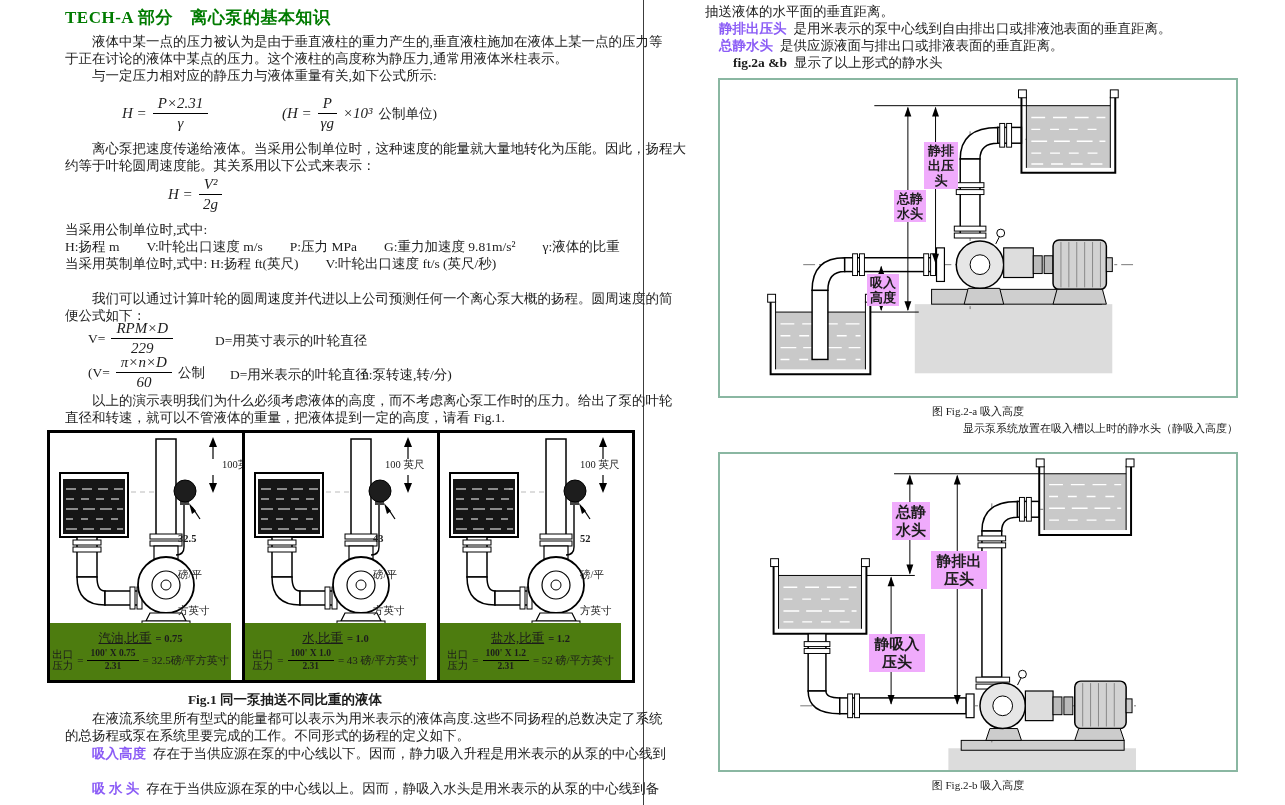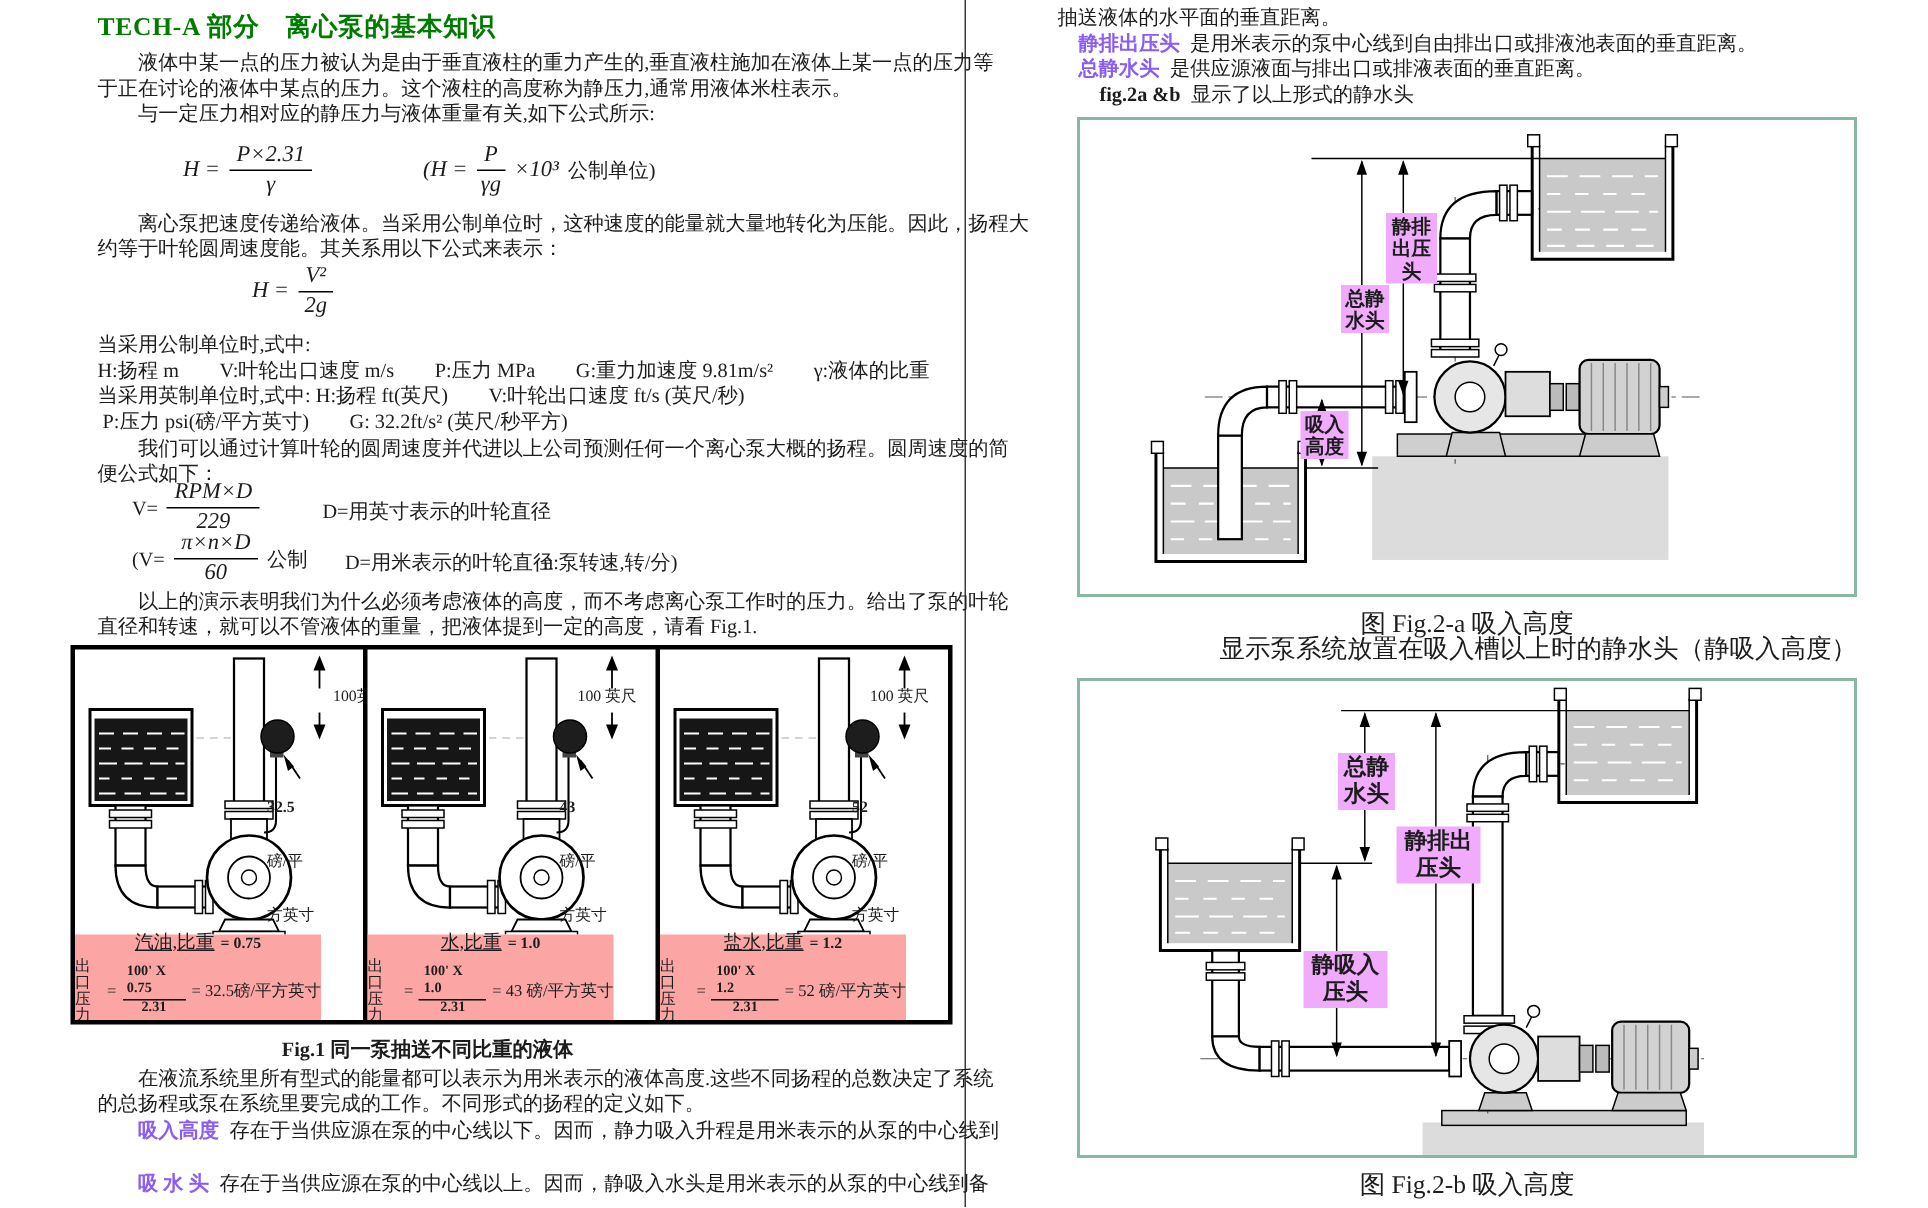--- a/index.html
+++ b/index.html
@@ -18,36 +18,36 @@
   .frac{display:inline-flex;flex-direction:column;align-items:center;font-style:italic;}
   .frac .num{padding:0 5px 1px;border-bottom:1px solid #000;}
   .frac .den{padding-top:1px;}
   
   .fig1{position:absolute;left:47px;top:430px;width:588px;height:253px;background:#000;
         display:flex;flex-direction:row;gap:3px;padding:3px;box-sizing:border-box;}
   .panel{position:relative;width:192px;height:247px;background:#fff;overflow:hidden;flex:0 0 auto;}
   .pd{position:relative;width:192px;height:190px;}
   .plabel{position:absolute;font-size:10.5px;line-height:12px;white-space:pre;}
   .gv{font-weight:bold;}
-  .gstrip{position:absolute;left:0;top:190px;width:164px;height:57px;background:#fca5a5;
+  .gstrip{position:absolute;left:0;top:190px;width:181px;height:57px;background:#4d7c0f;
           display:flex;flex-direction:column;align-items:center;justify-content:center;gap:2px;}
   .g1{font-size:12.5px;line-height:14px;white-space:pre;}
   .fluid{text-decoration:underline;}
   .sg{font-size:10.5px;font-weight:bold;margin-left:4px;}
   .g2{display:flex;align-items:center;gap:4px;font-size:11px;}
   .outlet{display:inline-flex;flex-direction:column;font-size:10.5px;line-height:11px;}
   .frac2{display:inline-flex;flex-direction:column;align-items:center;font-weight:bold;font-size:9.5px;line-height:11px;}
   .frac2 .num2{padding:0 3px 1px;border-bottom:1px solid #000;}
   .gres{font-size:11px;white-space:pre;}
   .figcap{font-weight:bold;font-size:13.5px;}
   
   .figbox{position:absolute;width:520px;height:320px;border:2px solid #8ab7a2;box-sizing:border-box;background:#fff;}
   .dlabel{position:absolute;font-weight:bold;font-size:13px;line-height:15px;background:#f0abfc;text-align:center;padding:1px 0;}
   .dlabel.big{font-size:15px;line-height:18px;}
-  .cap{position:absolute;width:520px;text-align:center;font-size:17px;white-space:pre;}
+  .cap{position:absolute;width:520px;text-align:center;font-size:11px;white-space:pre;}
   svg{display:block;}
 </style>
 </head>
 <body>
 
 <div class="page">
   <div class="divider"></div>
 
   <div class="abs title" style="left:65px;top:6px;">TECH-A 部分　离心泵的基本知识</div>
 
@@ -84,21 +84,20 @@
     <span class="frac">
         <span class="num">V²</span>
         <span class="den">2g</span>
       </span>
   </div>
 
   <div class="abs" style="left:65px;top:221px;">
     <div class="ln">当采用公制单位时,式中:</div>
     <div class="ln">H:扬程 m　　V:叶轮出口速度 m/s　　P:压力 MPa　　G:重力加速度 9.81m/s²　　γ:液体的比重</div>
     <div class="ln">当采用英制单位时,式中: H:扬程 ft(英尺)　　V:叶轮出口速度 ft/s (英尺/秒)</div>
-    <div class="ln"> P:压力 psi(磅/平方英寸)　　G: 32.2ft/s² (英尺/秒平方)</div>
   </div>
 
   <div class="abs" style="left:65px;top:290px;">
     <div class="ln ind">我们可以通过计算叶轮的圆周速度并代进以上公司预测任何一个离心泵大概的扬程。圆周速度的简</div>
     <div class="ln">便公式如下：</div>
   </div>
 
   <div class="formula" style="left:88px;top:320px;">
     <span class="up">V=</span>
     <span class="frac">
@@ -321,21 +320,21 @@
             <path d="M139,70 L146,78 L142,81 Z" fill="#000"></path>
           </g>
           <g>
             <line x1="163" y1="12" x2="163" y2="26" stroke="#000" stroke-width="1.2"></line>
             <path d="M163,4 L159,14 L167,14 Z" fill="#000"></path>
             <line x1="163" y1="42" x2="163" y2="54" stroke="#000" stroke-width="1.2"></line>
             <path d="M163,60 L159,50 L167,50 Z" fill="#000"></path>
           </g>
         </svg>
         <div class="plabel" style="left:140px;top:26px;">100 英尺</div>
-        <div class="plabel" style="left:128px;top:76px;">
+        <div class="plabel" style="left:140px;top:76px;">
           <div class="gv">52</div>
           <div>磅/平</div>
           <div>方英寸</div>
         </div>
       </div>
       <div class="gstrip">
         <div class="g1"><span class="fluid">盐水,比重</span><span class="sg">= 1.2</span></div>
         <div class="g2">
           <span class="outlet">
               <span>出口</span>

